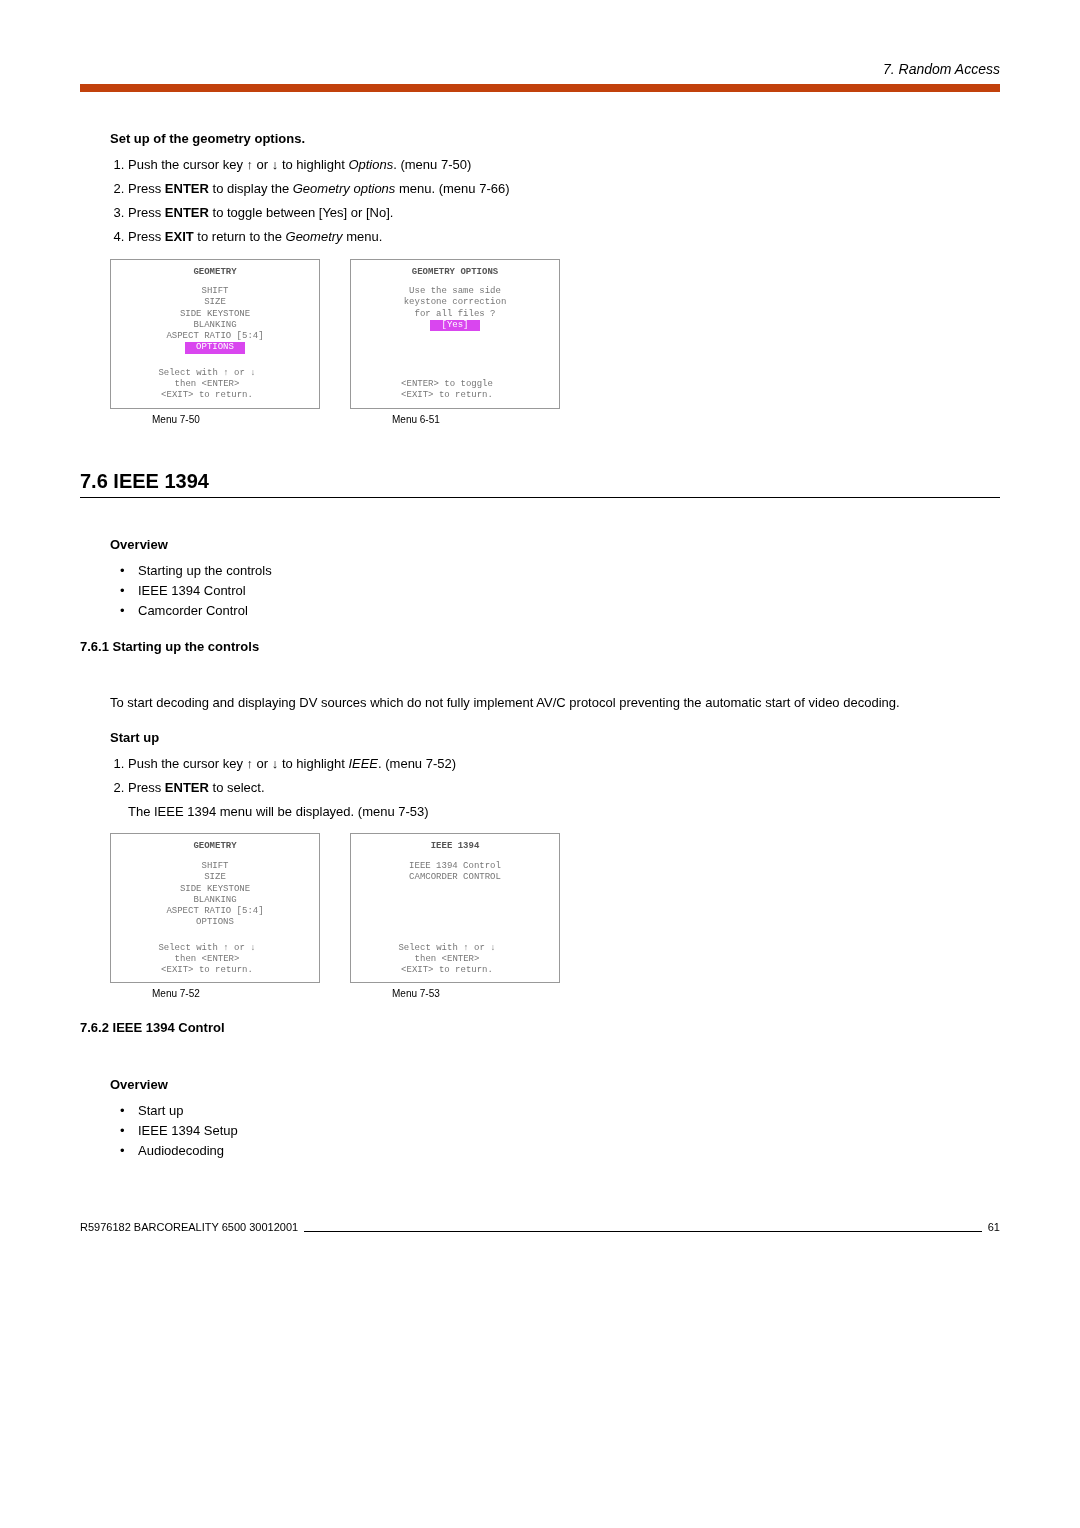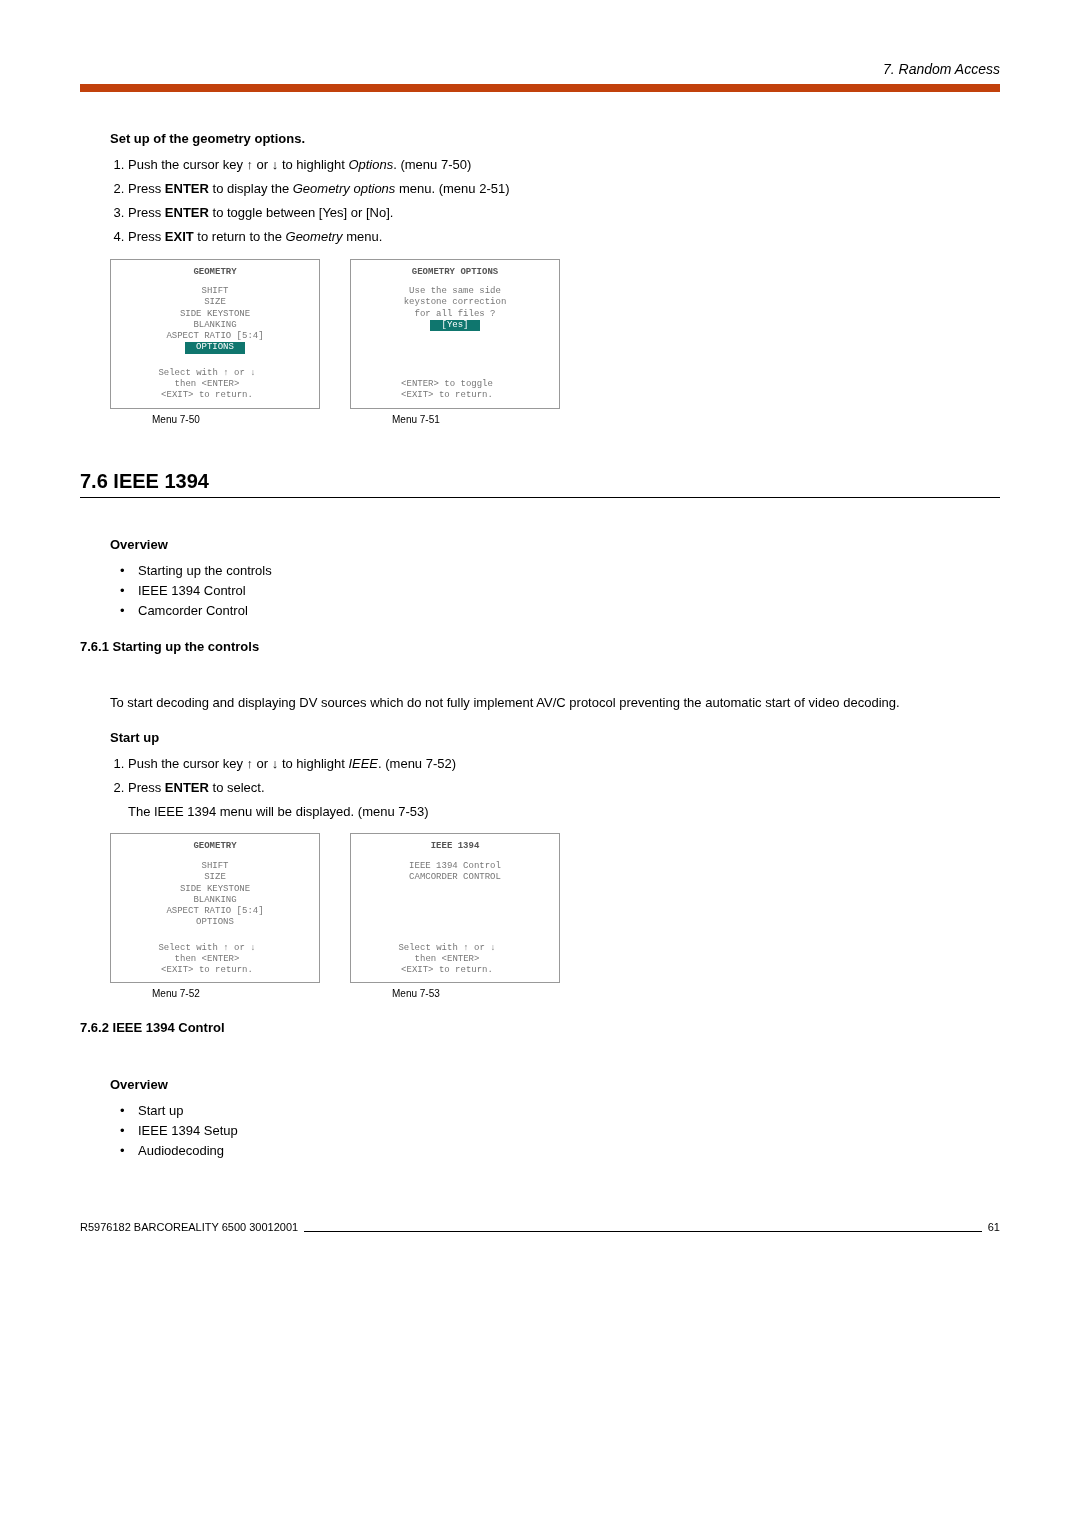--- a/index.html
+++ b/index.html
@@ -67,21 +67,21 @@
   padding-top: 6px;
   box-sizing: border-box;
 }
 .menu-title {
   font-weight: bold;
   color: #555;
   margin-bottom: 8px;
 }
 .menu-items div { line-height: 1.25; }
 .hl {
-  background: #0f766e;
+  background: #d946ef;
   color: #fff;
   padding: 0 11px;
   display: inline-block;
 }
 .menu-footer {
   position: absolute;
   bottom: 6px;
   left: 0;
   right: 16px;
   line-height: 1.25;
@@ -133,21 +133,21 @@
   <span>7. Random Access</span>
 </div>
 
 <div class="sub-section">
   <h4>Set up of the geometry options.</h4>
   <ol>
     <li>
       <span>Push the cursor key </span><span class="arrow">↑</span><span> or </span><span class="arrow">↓</span><span> to highlight </span><span class="italic">Options</span><span>. (menu 7-50)</span>
     </li>
     <li>
-      <span>Press </span><span class="bold">ENTER</span><span> to display the </span><span class="italic">Geometry options</span><span> menu. (menu 2-51)</span>
+      <span>Press </span><span class="bold">ENTER</span><span> to display the </span><span class="italic">Geometry options</span><span> menu. (menu 7-66)</span>
     </li>
     <li>
       <span>Press </span><span class="bold">ENTER</span><span> to toggle between [Yes] or [No].</span>
     </li>
     <li>
       <span>Press </span><span class="bold">EXIT</span><span> to return to the </span><span class="italic">Geometry</span><span> menu.</span>
     </li>
   </ol>
 
   <div class="menu-row">
@@ -178,21 +178,21 @@
           <div>Use the same side</div>
           <div>keystone correction</div>
           <div>for all files ?</div>
           <div><span class="hl">[Yes]</span></div>
         </div>
         <div class="menu-footer">
           <div>&lt;ENTER&gt; to toggle</div>
           <div>&lt;EXIT&gt; to return.</div>
         </div>
       </div>
-      <div class="menu-caption">Menu 7-51</div>
+      <div class="menu-caption">Menu 6-51</div>
     </div>
   </div>
 </div>
 
 <h2>7.6 IEEE 1394</h2>
 <hr class="hr">
 
 <div class="sub-section">
   <h4>Overview</h4>
   <ul>

